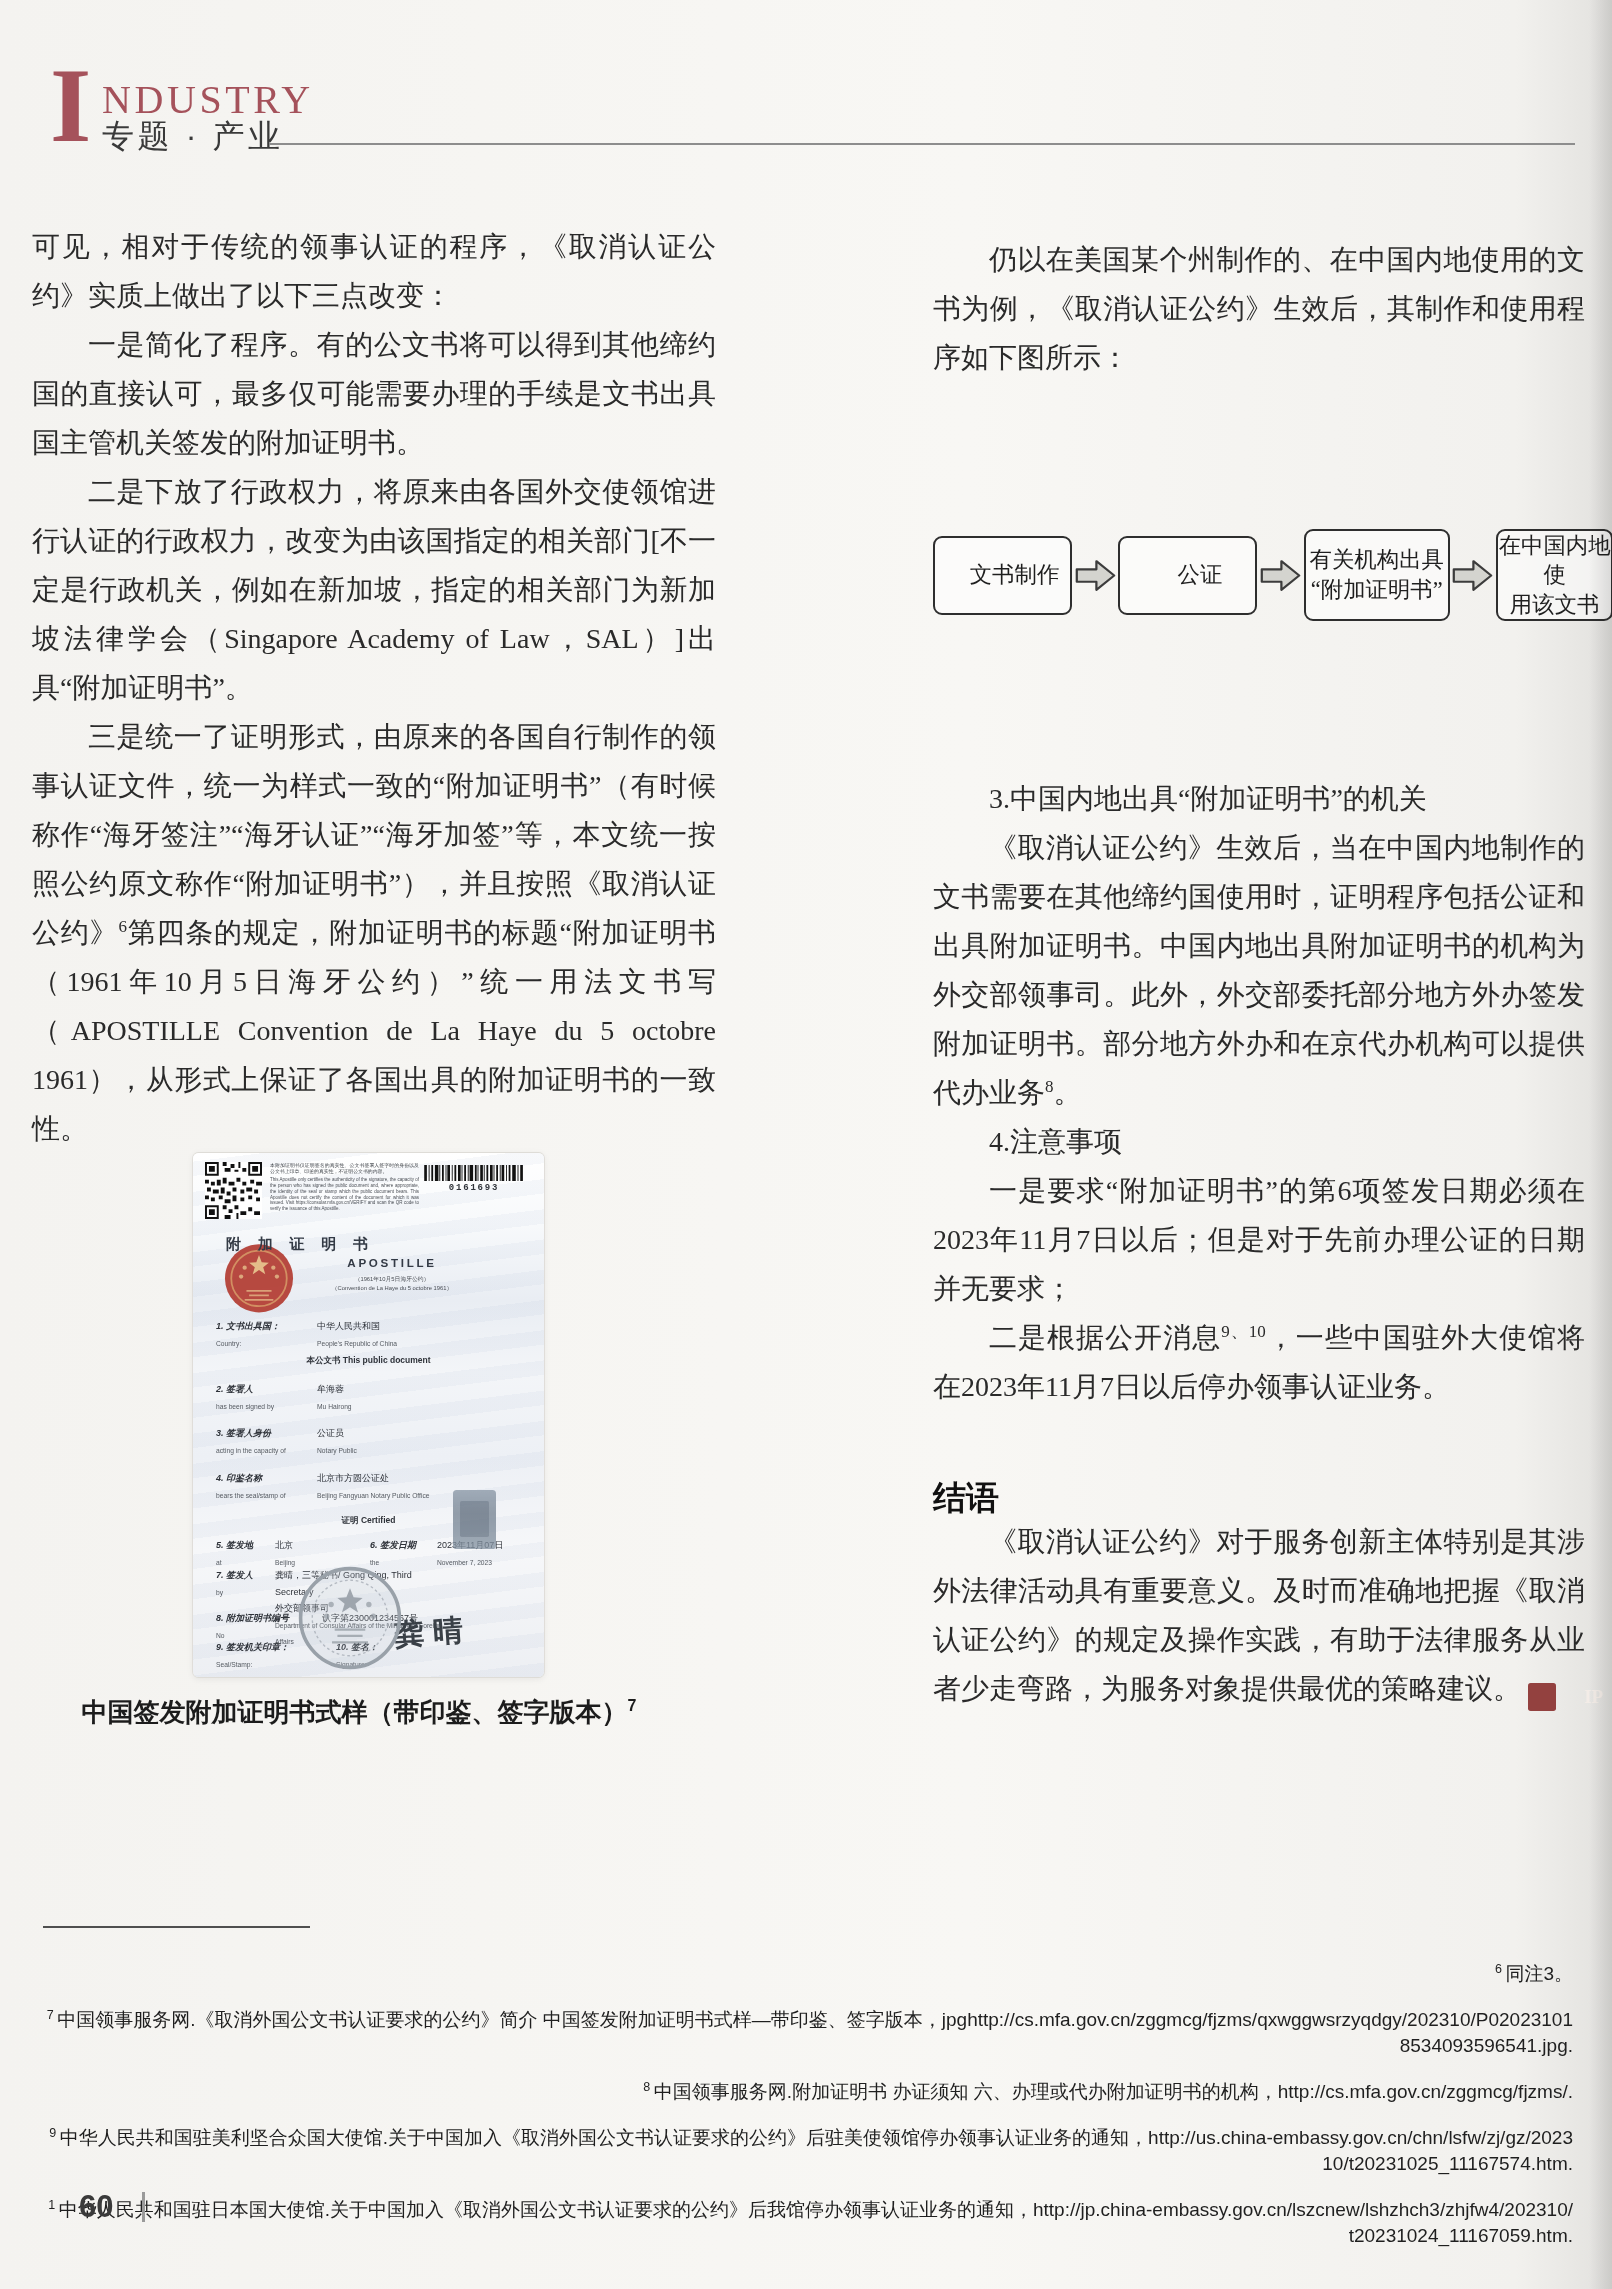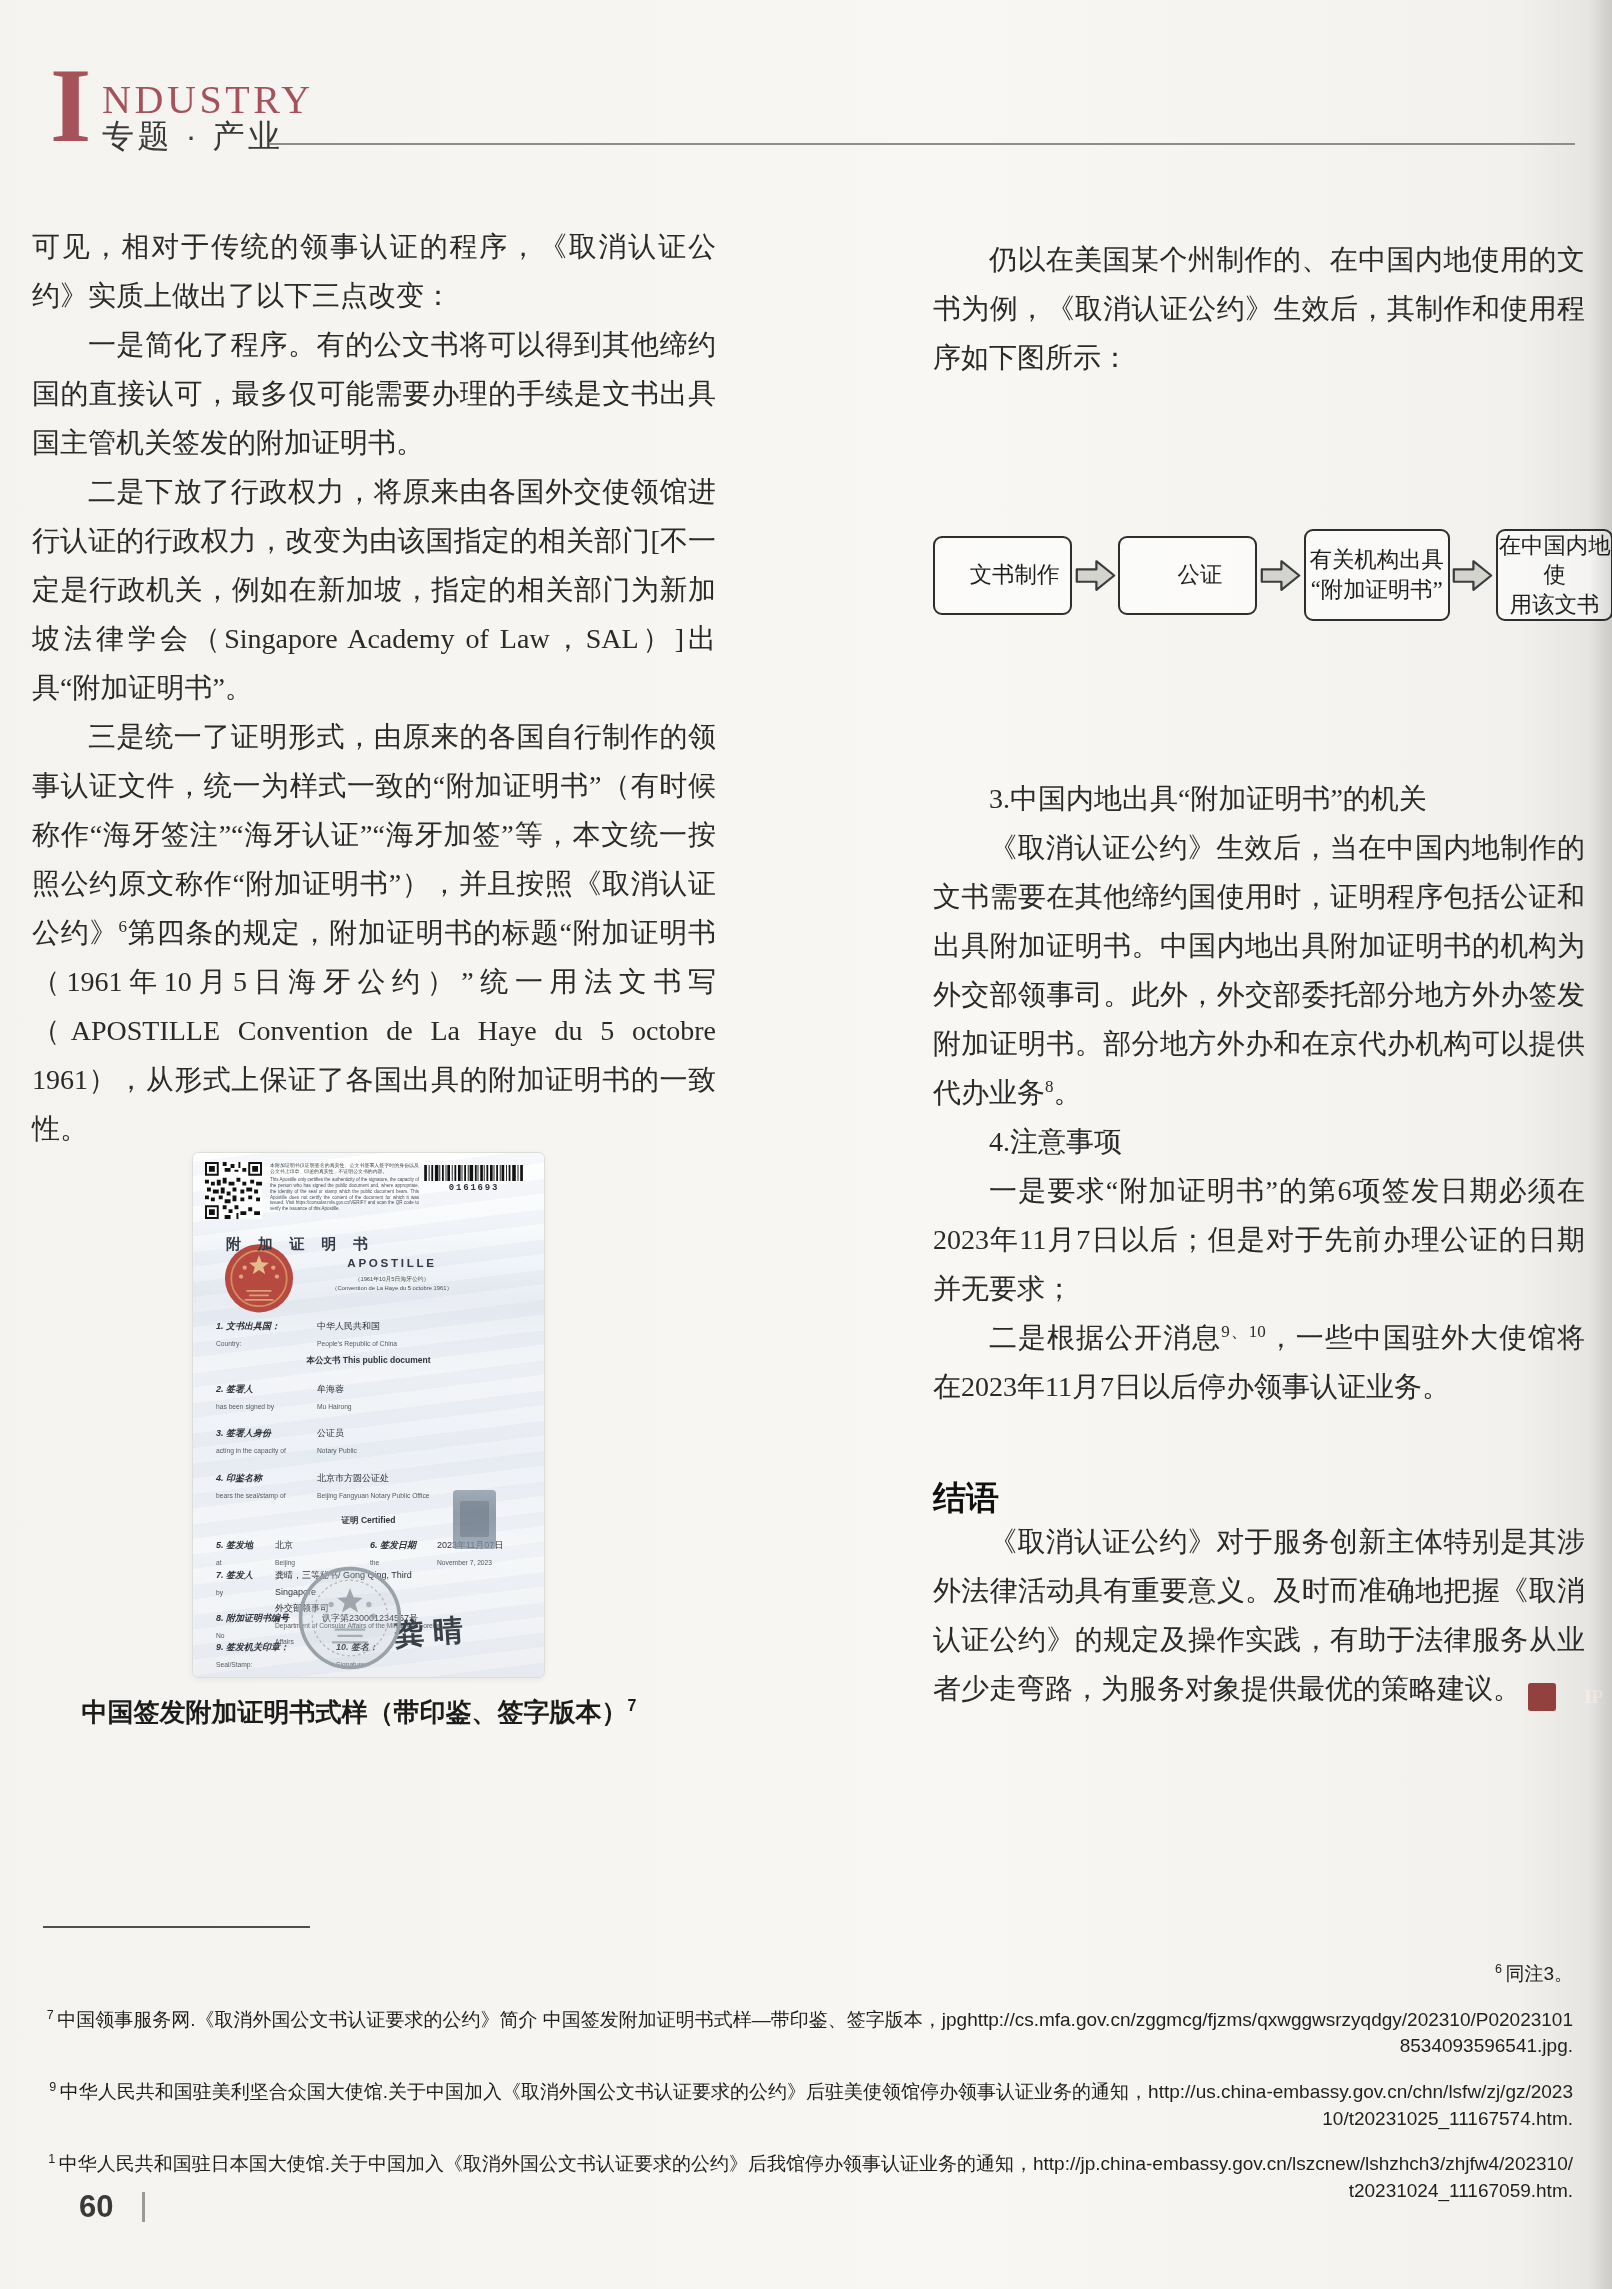--- a/index.html
+++ b/index.html
@@ -254,21 +254,21 @@
     <div style="left:244px;top:382px;width:99px">
       <span class="val-cn" style="position:static">2023年11月07日</span><br>
       <span class="val-en" style="position:static">November 7, 2023</span>
     </div>
 
     <div style="left:23px;top:412px;width:54px">
       <span class="lab-cn" style="position:static">7. 签发人</span><br>
       <span class="lab-en" style="position:static">by</span>
     </div>
     <div style="left:82px;top:412px;width:176px">
-      <span class="val-cn" style="position:static">龚晴，三等秘书/ Gong Qing, Third Singapore</span><br>
+      <span class="val-cn" style="position:static">龚晴，三等秘书/ Gong Qing, Third Secretary</span><br>
       <span class="val-cn" style="position:static">外交部领事司</span><br>
       <span class="val-en" style="position:static">Department of Consular Affairs of the Ministry of Foreign Affairs</span>
     </div>
 
     <div style="left:23px;top:455px;width:99px">
       <span class="lab-cn" style="position:static">8. 附加证明书编号</span><br>
       <span class="lab-en" style="position:static">No</span>
     </div>
     <div style="left:129px;top:455px;width:134px">
       <span class="val-cn" style="position:static">认字第230001234567号</span>
@@ -339,20 +339,21 @@
     <p class="indent"><span>二是根据公开消息</span><sup class="body-sup">9、10</sup><span>，一些中国驻外大使馆将在2023年11月7日以后停办领事认证业务。</span></p>
   </div>
 
   <div class="r-conclusion-h">结语</div>
   <div class="r-p5"><span class="indent" style="display:inline-block;text-indent:2em;"><span>《取消认证公约》对于服务创新主体特别是其涉外法律活动具有重要意义。及时而准确地把握《取消认证公约》的规定及操作实践，有助于法律服务从业者少走弯路，为服务对象提供最优的策略建议。</span><span class="end-mark">IP</span></span></div>
 
   <div class="fn-rule"></div>
   <div class="footnotes">
     <div class="fn"><sup>6</sup><span>同注3。</span></div>
     <div class="fn"><sup>7</sup><span>中国领事服务网.《取消外国公文书认证要求的公约》简介 中国签发附加证明书式样—带印鉴、签字版本，jpghttp://cs.mfa.gov.cn/zggmcg/fjzms/qxwggwsrzyqdgy/202310/P020231018534093596541.jpg.</span></div>
+    <div class="fn"><sup>8</sup><span>中国领事服务网.附加证明书 办证须知 六、办理或代办附加证明书的机构，http://cs.mfa.gov.cn/zggmcg/fjzms/.</span></div>
     <div class="fn"><sup>9</sup><span>中华人民共和国驻美利坚合众国大使馆.关于中国加入《取消外国公文书认证要求的公约》后驻美使领馆停办领事认证业务的通知，http://us.china-embassy.gov.cn/chn/lsfw/zj/gz/202310/t20231025_11167574.htm.</span></div>
     <div class="fn"><sup>1</sup><span>中华人民共和国驻日本国大使馆.关于中国加入《取消外国公文书认证要求的公约》后我馆停办领事认证业务的通知，http://jp.china-embassy.gov.cn/lszcnew/lshzhch3/zhjfw4/202310/t20231024_11167059.htm.</span></div>
   </div>
 
   <div class="pageno">
     <span class="num">60</span>
     <span class="bar"></span>
   </div>
 
 </div>

